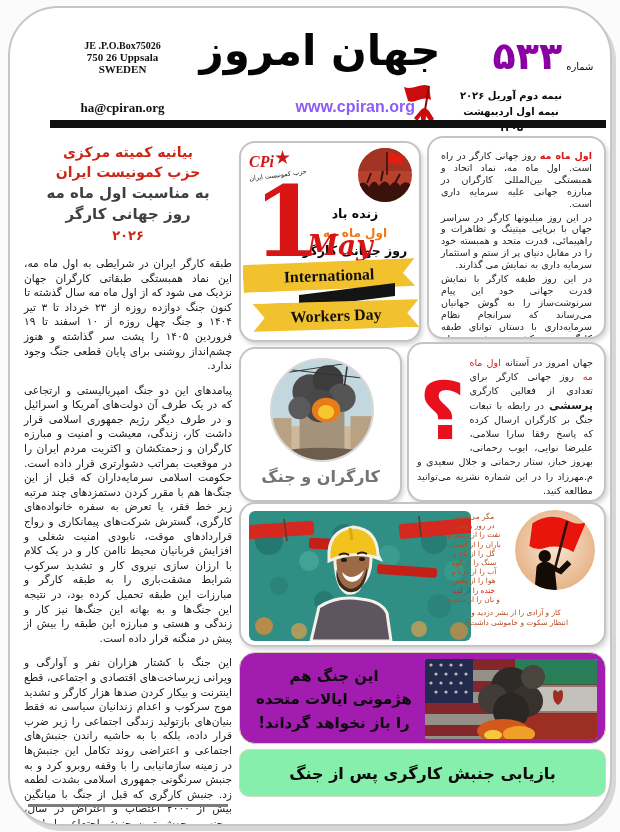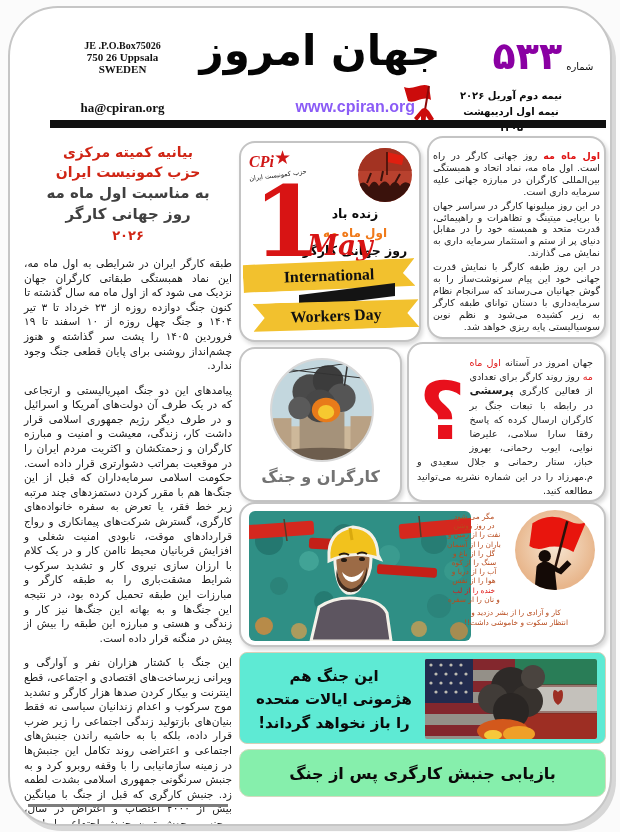--- a/index.html
+++ b/index.html
@@ -41,22 +41,22 @@
   .divider{left:18px;top:796px;width:200px;height:3px;background:#7c7c7c}
 
   
   .panel{position:absolute;background:#fff;border:2px solid #c4c4c4;border-radius:16px;
          box-shadow:2px 3px 4px rgba(0,0,0,.16)}
   #mayday{left:229px;top:133px;width:182px;height:201px}
   #intro{left:417px;top:128px;width:179px;height:203px}
   #warcard{left:229px;top:339px;width:163px;height:155px}
   #qcard{left:397px;top:334px;width:199px;height:160px}
   #workercard{left:229px;top:494px;width:367px;height:145px}
-  #hegemony{left:229px;top:644px;width:367px;height:92px;background:#5eead4;
-            border:1px solid #d8cfb8;border-radius:8px;box-shadow:none}
+  #hegemony{left:229px;top:644px;width:367px;height:92px;background:#a21caf;
+            border:1px solid #d8cfb8;border-radius:16px;box-shadow:none}
   #greenbar{left:229px;top:741px;width:367px;height:48px;background:#86efac;
             border:1px solid #d4dabf;border-radius:10px;box-shadow:none;
             display:flex;align-items:center;justify-content:center}
 
   
   .cpi-logo{left:8px;top:6px;width:74px;text-align:left}
   .cpi-txt{font-family:"Liberation Serif",serif;font-style:italic;font-weight:bold;
            font-size:16px;color:#d01818}
   .cpi-star{color:#d01818;font-size:19px;position:relative;top:-3px}
   .cpi-script{font-size:6.5px;color:#222;direction:rtl;transform:rotate(-7deg);width:60px}
@@ -73,21 +73,21 @@
           justify-content:center;font-family:"Liberation Serif",serif;font-weight:bold;
           font-size:16px;color:#111}
   .rib1{left:2px;top:118px;width:172px;height:29px;transform:rotate(-2deg);
         clip-path:polygon(0 4%,100% 0,93% 50%,100% 96%,0 100%)}
   .ribfold{left:58px;top:146px;width:96px;height:13px;background:#141414;
            transform:skewY(-7deg)}
   .rib2{left:12px;top:158px;width:166px;height:29px;transform:rotate(-2deg);
         clip-path:polygon(7% 50%,0 0,100% 4%,93% 50%,100% 100%,0 96%)}
 
   
-  .introtxt{padding:12px 4px;direction:rtl;font-size:9.5px;line-height:11.9px;
+  .introtxt{padding:12px 12px;direction:rtl;font-size:9.5px;line-height:11.9px;
             color:#1a1a1a;text-align:justify;height:100%;overflow:hidden}
   .introtxt .lead{color:#e01414;font-weight:bold}
   .introtxt p+p{margin-top:2px}
 
   
   .excircle{left:28px;top:8px;width:106px;height:106px}
   .warcap{left:0;top:118px;width:100%;text-align:center;direction:rtl;
           font-weight:bold;font-size:16px;color:#737373}
 
   
@@ -226,21 +226,21 @@
         <path d="M78 0 L74 28" stroke="#333" stroke-width="1.5"></path>
       </g>
       <circle cx="52" cy="52" r="50" fill="none" stroke="#d8d8d8" stroke-width="2"></circle>
     </svg>
     <div class="abs warcap">کارگران و جنگ</div>
   </div>
 
   <div class="panel" id="qcard">
     <div class="qtxt">
       <span class="qmark">؟</span>
-      <span>جهان امروز در آستانه </span><span class="lead">اول ماه مه</span><span> روز روند کارگر برای تعدادی از فعالین کارگری </span><span class="emph">پرسشی</span><span> در رابطه با تبعات جنگ بر کارگران ارسال کرده که پاسخ رفقا سارا سلامی، علیرضا نوایی، ایوب رحمانی، بهروز خباز، ستار رحمانی و جلال سعیدی و م.مهرزاد را در این شماره نشریه می‌توانید مطالعه کنید.</span>
+      <span>جهان امروز در آستانه </span><span class="lead">اول ماه مه</span><span> روز جهانی کارگر برای تعدادی از فعالین کارگری </span><span class="emph">پرسشی</span><span> در رابطه با تبعات جنگ بر کارگران ارسال کرده که پاسخ رفقا سارا سلامی، علیرضا نوایی، ایوب رحمانی، بهروز خباز، ستار رحمانی و جلال سعیدی و م.مهرزاد را در این شماره نشریه می‌توانید مطالعه کنید.</span>
     </div>
   </div>
 
   <div class="panel" id="workercard">
     <svg class="abs wphoto" viewBox="0 0 222 130">
       <defs>
           <clipPath id="ph">
             <rect width="222" height="130" rx="6"></rect>
           </clipPath>
         </defs>

